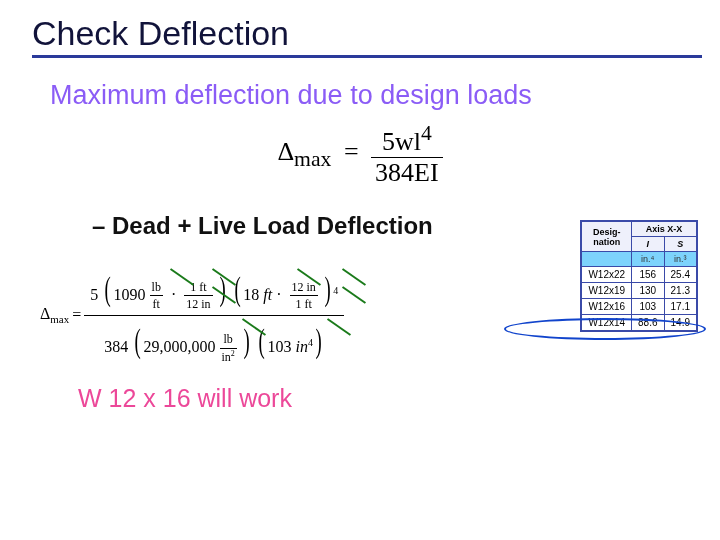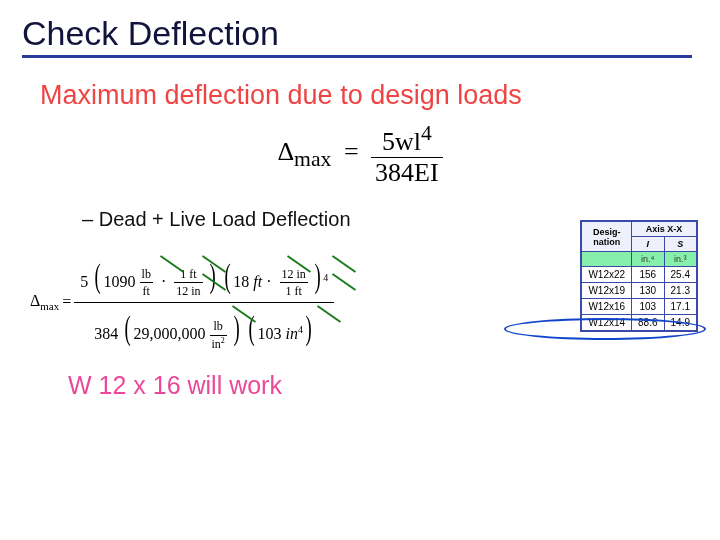--- a/index.html
+++ b/index.html
@@ -6,59 +6,60 @@
     margin: 0;
     padding: 0;
     width: 720px;
     height: 540px;
     font-family: Arial, Helvetica, sans-serif;
     background: #fff;
     position: relative;
     overflow: hidden;
   }
   .slide {
-    padding: 14px 22px;
+    padding: 14px 32px;
   }
   .title {
     font-size: 34px;
     color: #11133a;
     font-weight: 400;
     margin: 0 0 2px 0;
   }
   .underline {
     height: 3px;
     background: #2a3a9a;
     width: 670px;
     margin-bottom: 22px;
   }
   .body-text {
     font-size: 27px;
-    color: #ef4444;
+    color: #8b5cf6;
     margin: 0 0 10px 18px;
   }
   .formula-block {
     text-align: center;
     margin: 4px auto 14px auto;
   }
   .frac {
     display: inline-block;
     vertical-align: middle;
     text-align: center;
   }
   .frac .num { display:block; border-bottom:1.5px solid #000; padding:0 4px; }
   .frac .den { display:block; padding:0 4px; }
   .formula1 {
     font-family: "Cambria Math", "Times New Roman", serif;
     font-size: 26px;
     color:#000;
   }
   .sub-bullet {
-    font-size: 20px;
+    font-size: 24px;
     color:#111;
     margin-left: 60px;
+    font-weight: bold;
   }
   .calc-row {
     position: relative;
     margin: 10px 0 12px 8px;
     height: 92px;
   }
   .calc {
     font-family: "Cambria Math","Times New Roman",serif;
     font-size: 16px;
     color:#000;
@@ -95,21 +96,21 @@
     right: 22px;
     top: 220px;
     background:#fff;
     border:1px solid #3a4aa8;
   }
   table.props { border-collapse:collapse; font-size:10px; font-family:Verdana,Arial,sans-serif; }
   table.props th, table.props td { border:1px solid #3a4aa8; text-align:center; }
   table.props th { background:#eef0fb; font-weight:bold; padding:2px 5px; }
   table.props td { padding:2px 6px; }
   table.props .hdr-top th { font-size:9px; }
-  table.props .unit td { font-size:9px; color:#333; background:#86efac; }
+  table.props .unit td { font-size:9px; color:#333; background:#7dd3fc; }
   .hl-circle {
     position:absolute;
     border:2px solid #1144cc;
     border-radius:50%;
     width: 198px;
     height: 18px;
     right: 14px;
     top: 318px;
     pointer-events:none;
   }

